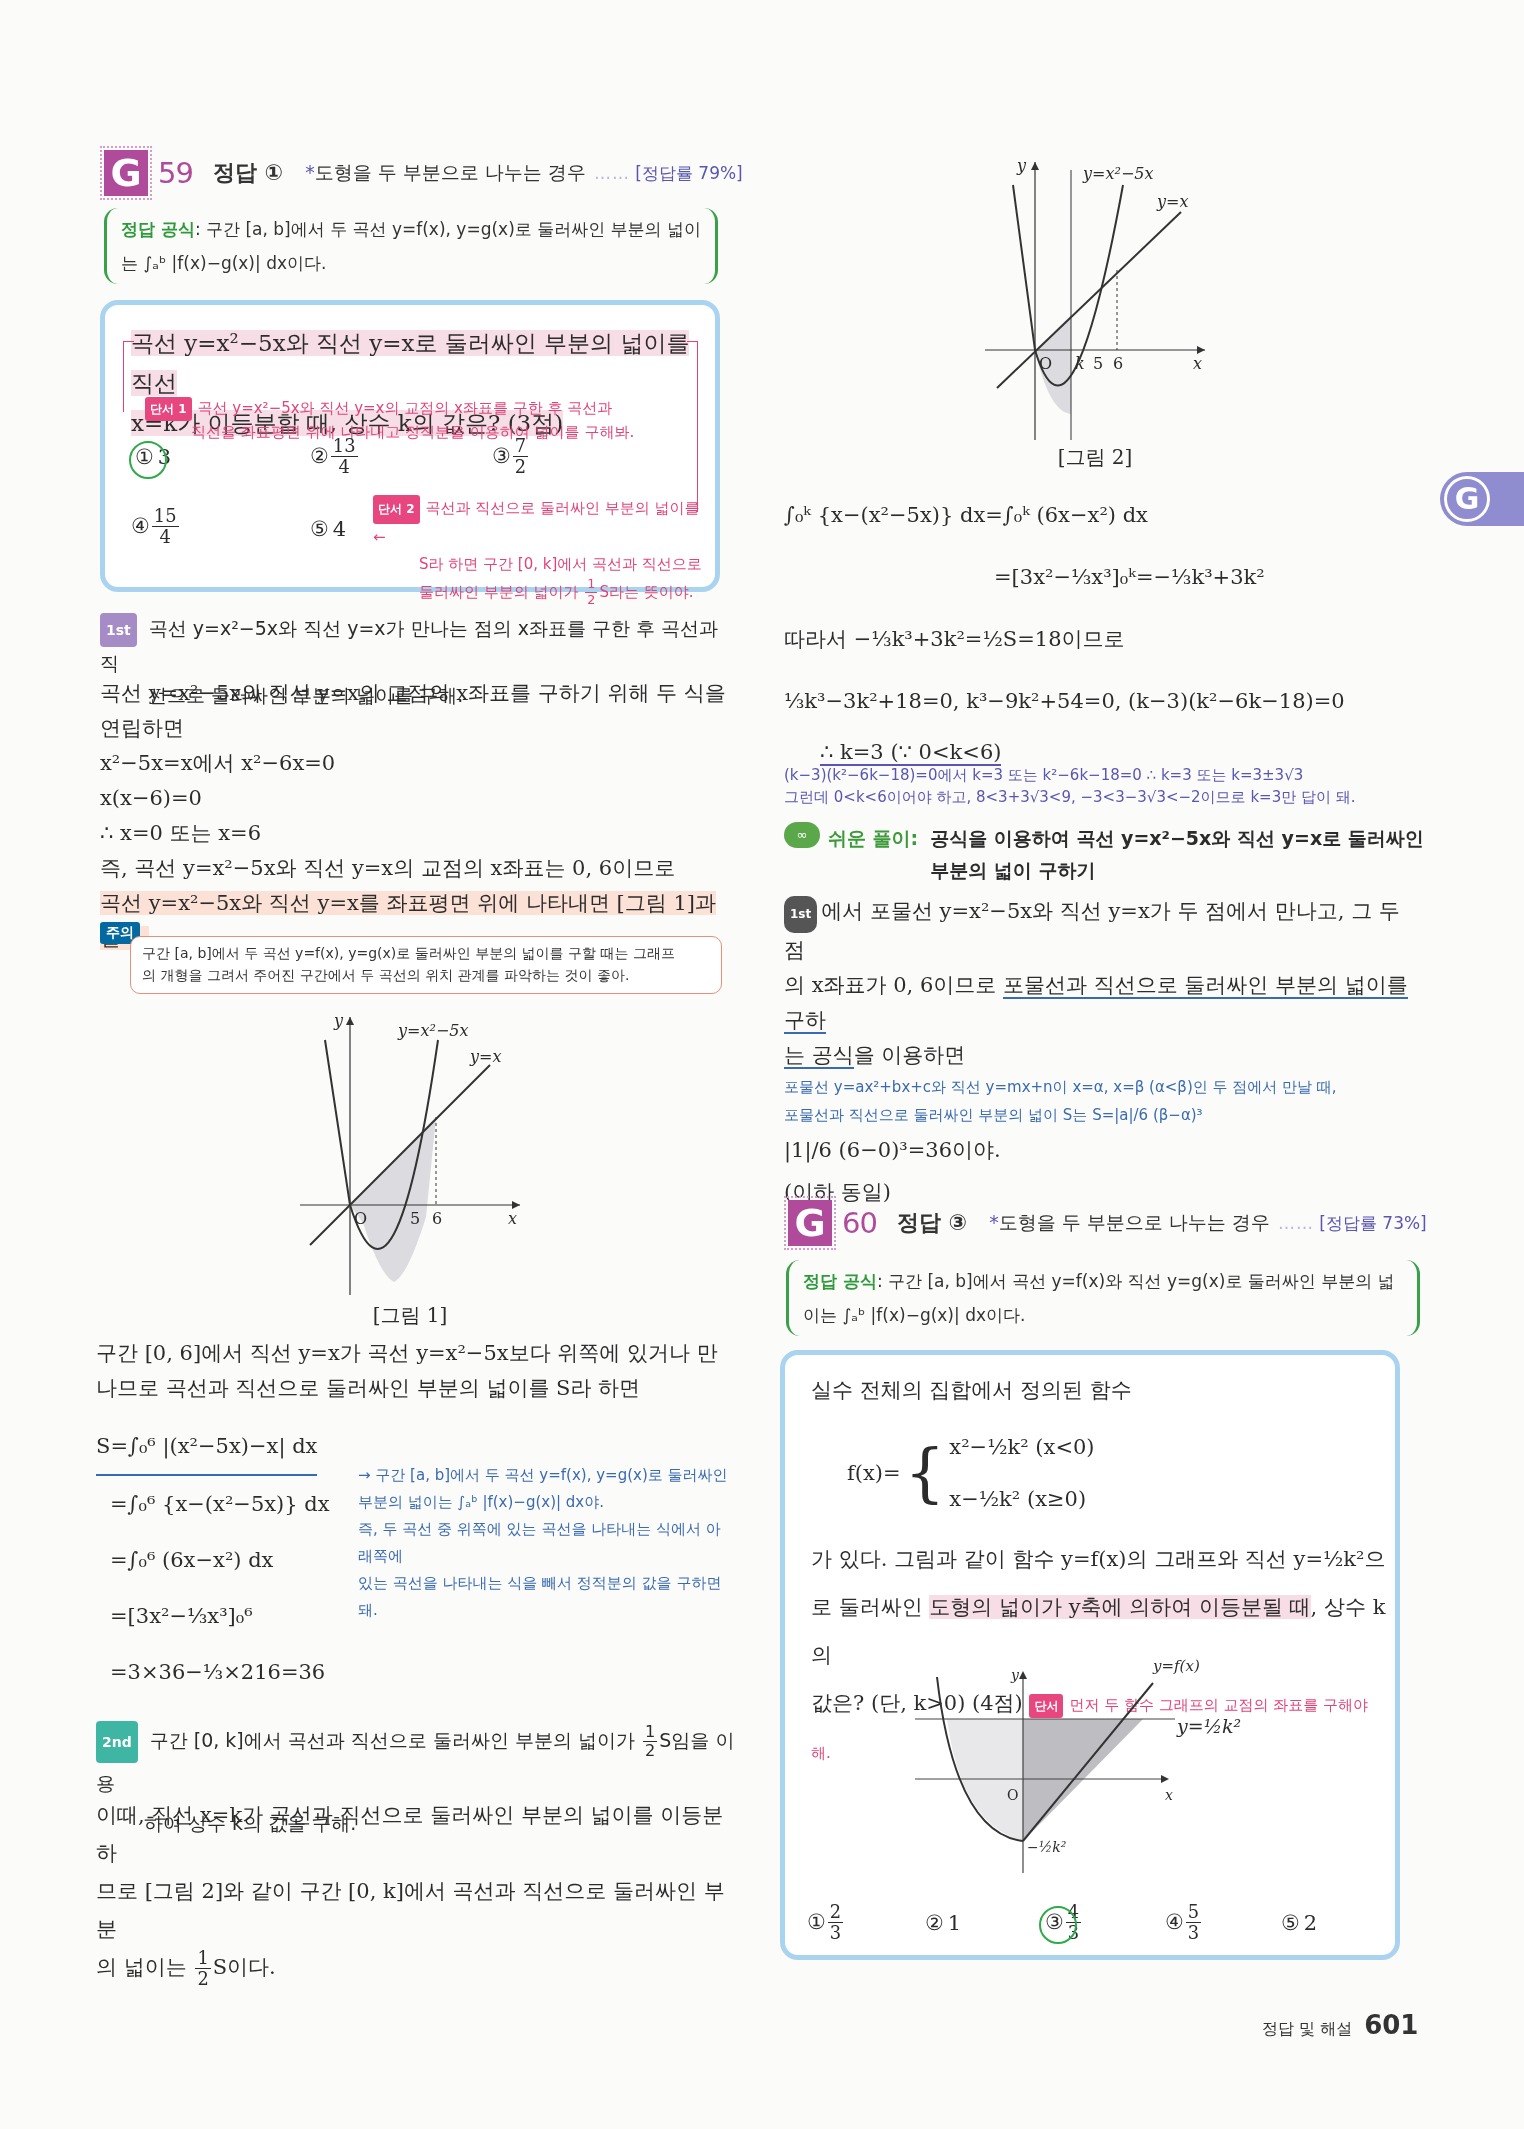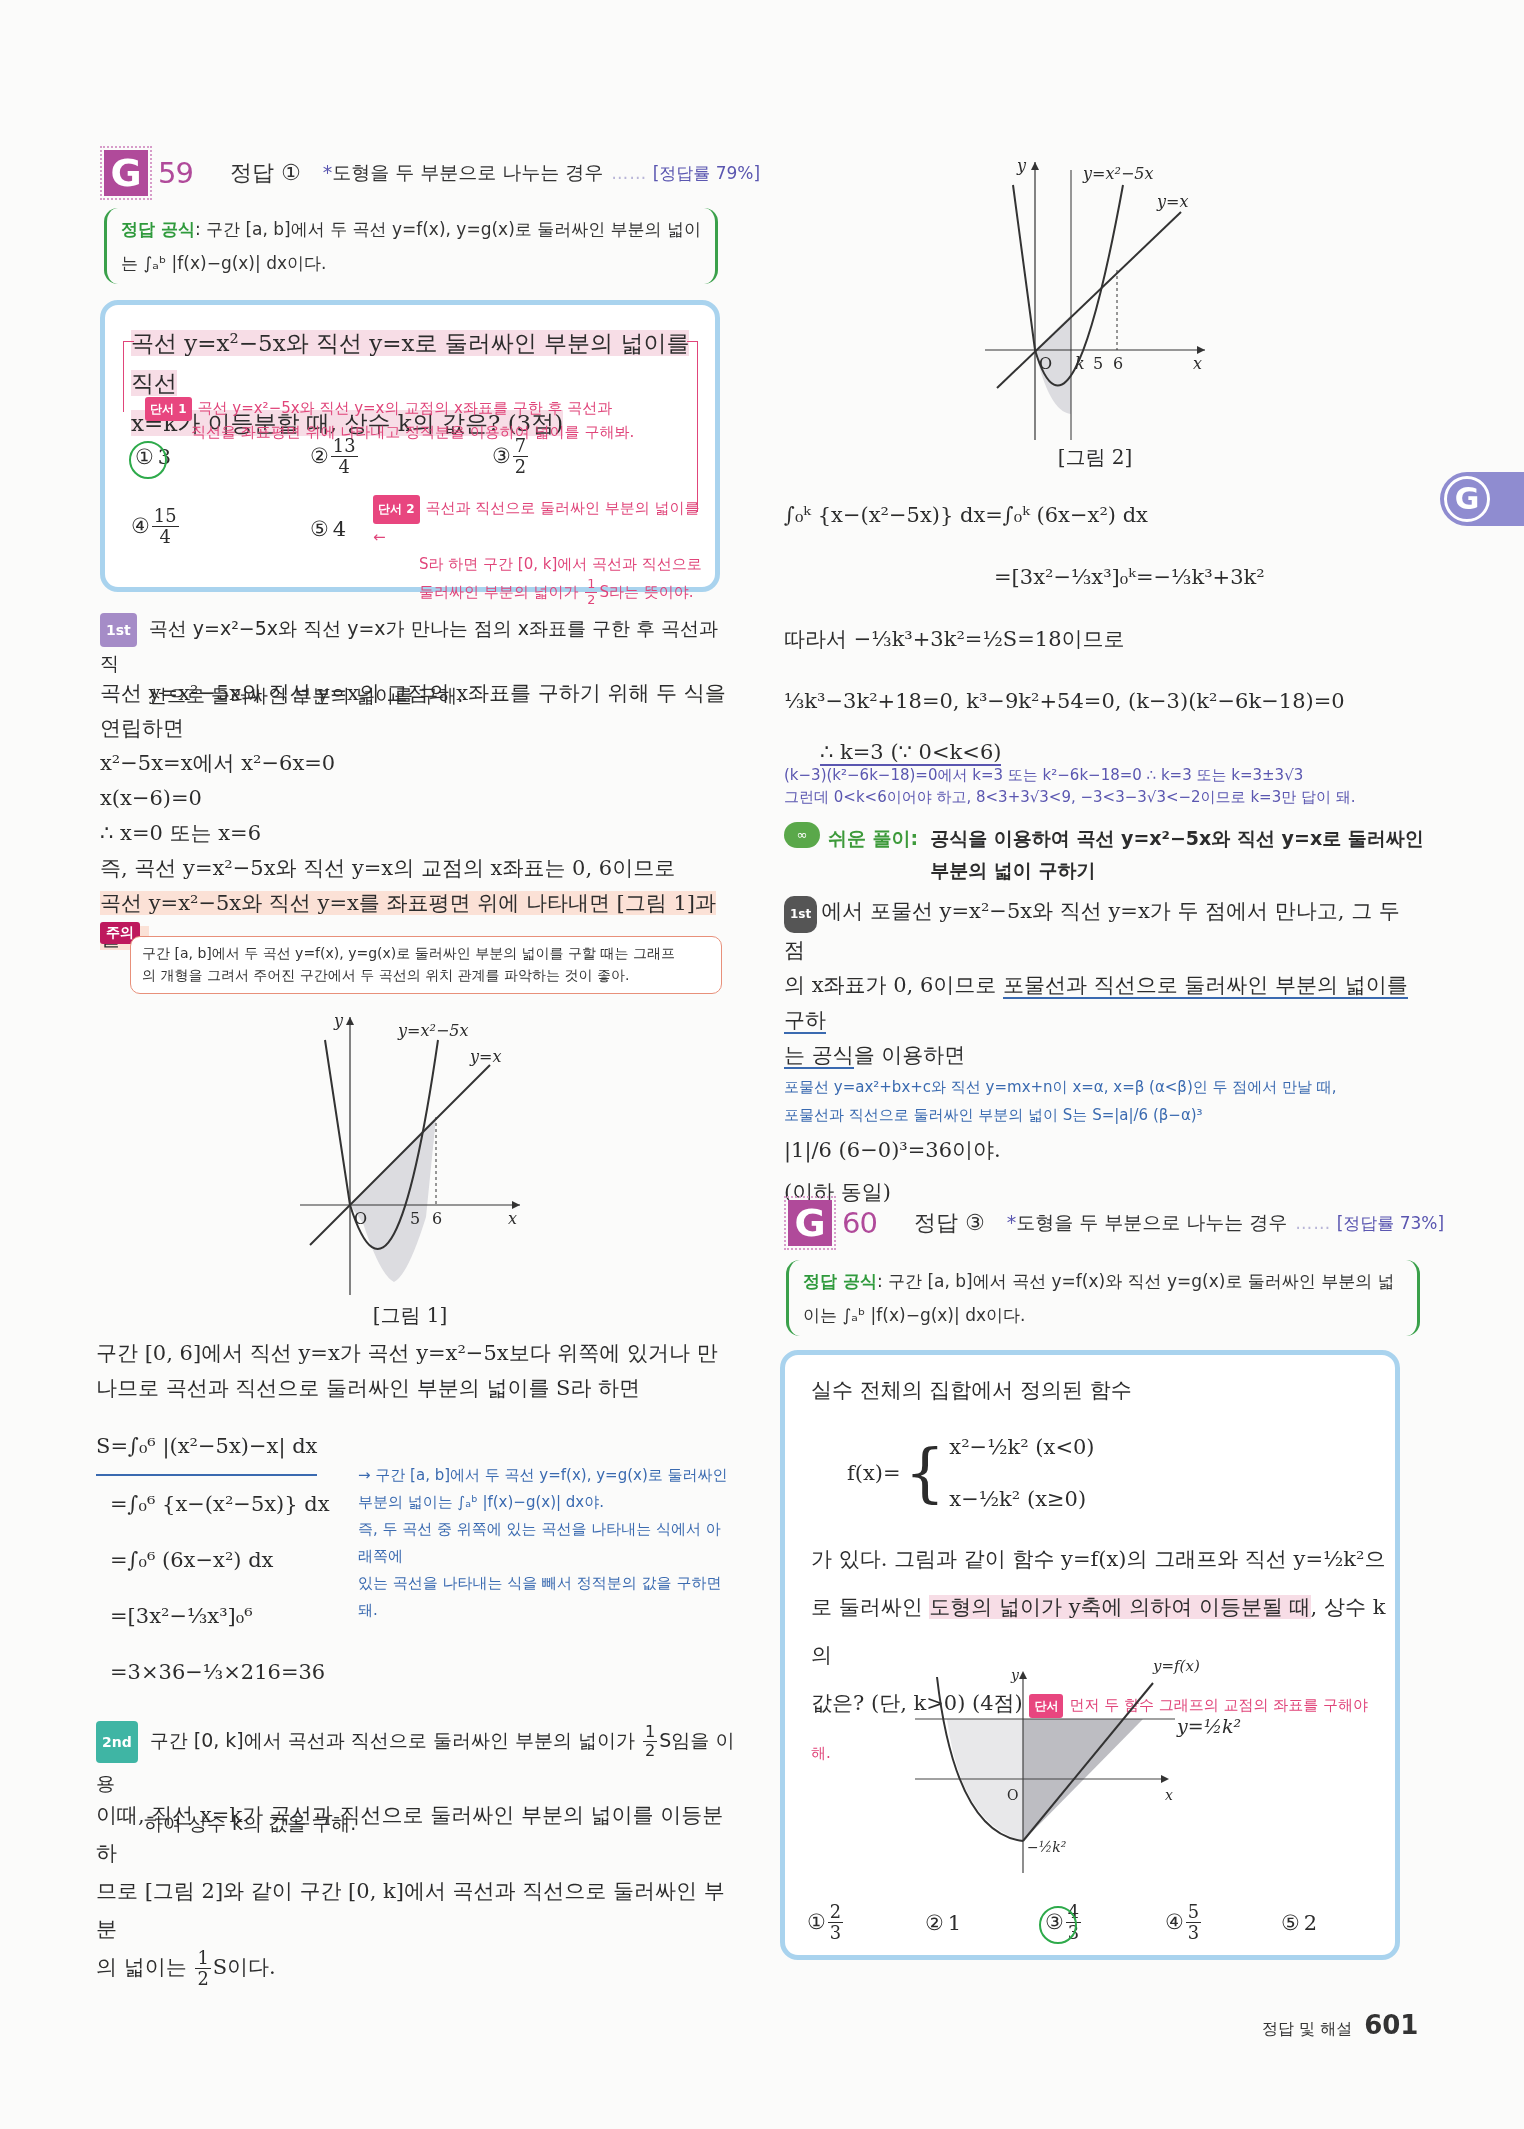--- a/index.html
+++ b/index.html
@@ -15,21 +15,21 @@
   .frac .d { padding-top:1px; }
 
   
   .qhead { display:flex; align-items:center; height:50px; }
   .gbox {
     width:44px; height:46px; background:#b04a9a; color:#fff; font-family:"DejaVu Sans", sans-serif;
     font-weight:bold; font-size:38px; display:flex; align-items:center; justify-content:center;
     outline:2px dotted #d79cc9; outline-offset:2px;
   }
   .qnum { font-family:"DejaVu Sans", sans-serif; font-size:29px; color:#b04a9a; margin-left:10px; letter-spacing:-1px; }
-  .ans { font-family:"DejaVu Sans", sans-serif; font-size:22px; font-weight:normal; color:#333; margin-left:37px; }
+  .ans { font-family:"DejaVu Sans", sans-serif; font-size:22px; font-weight:bold; color:#333; margin-left:20px; }
   .topic { font-family:"DejaVu Sans", sans-serif; font-size:19px; color:#333; margin-left:22px; }
   .topic .star { color:#5a56b0; }
   .rate { font-family:"DejaVu Sans", sans-serif; font-size:17px; color:#5a56b0; margin-left:8px; }
   .rate .dots { color:#b9b6d8; letter-spacing:1px; }
 
   .formula {
     border-left:3px solid #3aa04a; border-right:3px solid #3aa04a; border-radius:14px;
     padding:4px 14px; font-family:"DejaVu Sans", sans-serif; font-size:17px; line-height:34px; color:#333;
   }
   .formula .lbl { color:#2f9a3c; font-weight:bold; }
@@ -131,21 +131,21 @@
   <div>곡선 y=x²−5x와 직선 y=x의 교점의 x좌표를 구하기 위해 두 식을</div>
   <div>연립하면</div>
   <div>x²−5x=x에서 x²−6x=0</div>
   <div>x(x−6)=0</div>
   <div>∴ x=0 또는 x=6</div>
   <div>즉, 곡선 y=x²−5x와 직선 y=x의 교점의 x좌표는 0, 6이므로</div>
   <div><span style="background:#fbe1d6;">곡선 y=x²−5x와 직선 y=x를 좌표평면 위에 나타내면 [그림 1]과 같다.</span></div>
 </div>
 
 <div class="abs" style="left:100px;top:922px;width:620px;">
-  <div class="abs sans" style="left:0;top:0;background:#be185d;color:#fff;font-weight:bold;font-size:14px;padding:2px 6px;border-radius:3px;">주의</div>
+  <div class="abs sans" style="left:0;top:0;background:#0369a1;color:#fff;font-weight:bold;font-size:14px;padding:2px 6px;border-radius:3px;">주의</div>
   <div class="abs" style="left:30px;top:14px;width:590px;height:56px;border:1.5px solid #e8907a;border-radius:10px;background:#fff;"></div>
   <div class="abs sans" style="left:42px;top:20px;font-size:14px;line-height:22px;color:#333;width:570px;">
     <div>구간 [a, b]에서 두 곡선 y=f(x), y=g(x)로 둘러싸인 부분의 넓이를 구할 때는 그래프</div>
     <div>의 개형을 그려서 주어진 구간에서 두 곡선의 위치 관계를 파악하는 것이 좋아.</div>
   </div>
 </div>
 
 <div class="abs" style="left:290px;top:1005px;width:240px;height:300px;">
   <svg width="240" height="300" viewBox="0 0 240 300">
     <path d="M60,200 L73,218 Q90,270 104,277 Q118,270 136,212 L146,112 Z" fill="#dcdce0" stroke="none"></path>

